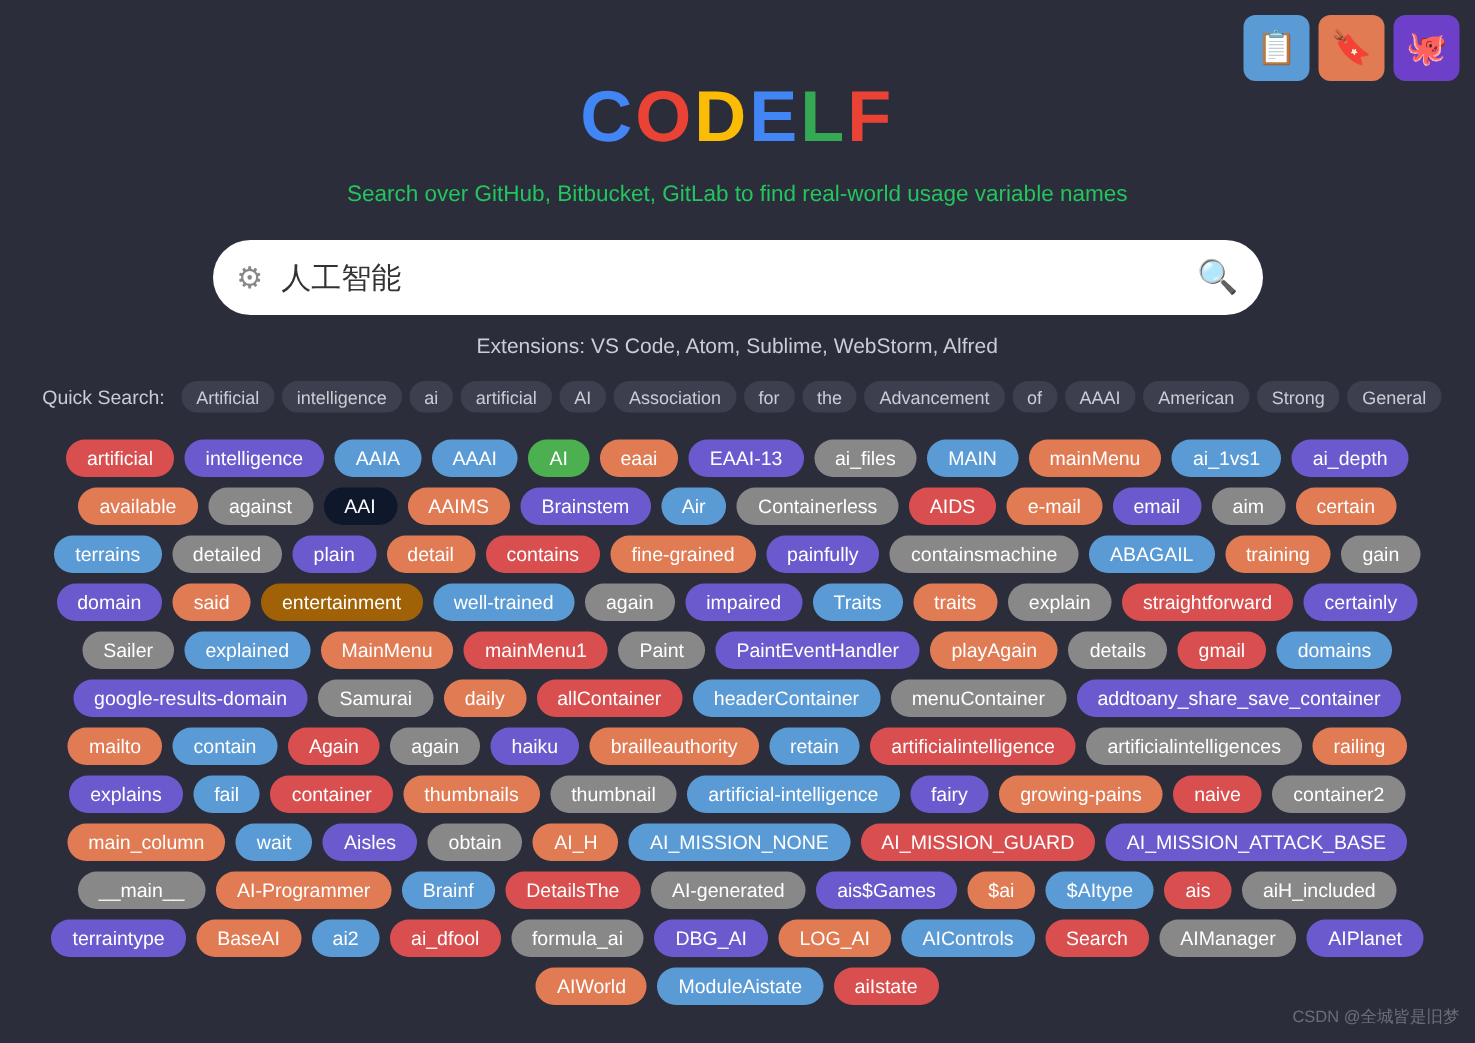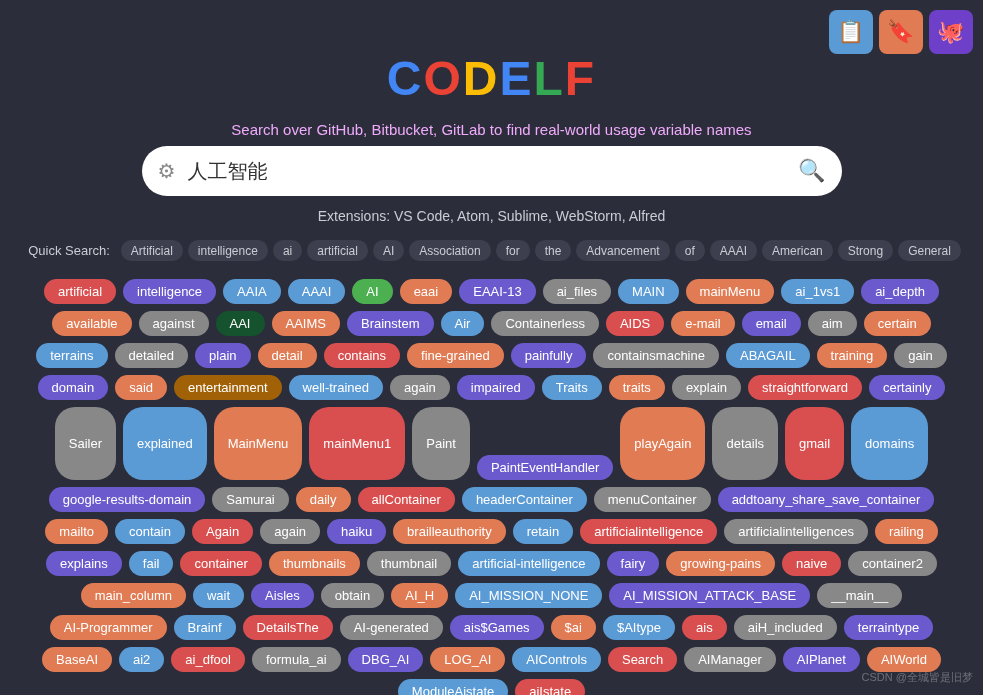--- a/index.html
+++ b/index.html
@@ -50,23 +50,23 @@
     .logo-c { color: #4285F4; }
     .logo-o { color: #EA4335; }
     .logo-d { color: #FBBC05; }
     .logo-e { color: #4285F4; }
     .logo-l { color: #34A853; }
     .logo-f { color: #EA4335; }
 
     
     .subtitle {
       text-align: center;
-      color: #f0abfc;
+      color: #22c55e;
       font-size: 15px;
-      margin-bottom: 8px;
+      margin-bottom: 22px;
     }
 
     
     .search-container {
       display: flex;
       justify-content: center;
       margin-bottom: 12px;
     }
     .search-box {
       display: flex;
@@ -217,21 +217,21 @@
     <button class="tag" style="background-color: rgb(76, 175, 80);">AI</button>
     <button class="tag" style="background-color: rgb(224, 123, 84);">eaai</button>
     <button class="tag" style="background-color: rgb(106, 90, 205);">EAAI-13</button>
     <button class="tag" style="background-color: rgb(136, 136, 136);">ai_files</button>
     <button class="tag" style="background-color: rgb(91, 155, 213);">MAIN</button>
     <button class="tag" style="background-color: rgb(224, 123, 84);">mainMenu</button>
     <button class="tag" style="background-color: rgb(91, 155, 213);">ai_1vs1</button>
     <button class="tag" style="background-color: rgb(106, 90, 205);">ai_depth</button>
     <button class="tag" style="background-color: rgb(224, 123, 84);">available</button>
     <button class="tag" style="background-color: rgb(136, 136, 136);">against</button>
-    <button class="tag" style="background-color: #14532d;">AAI</button>
+    <button class="tag" style="background-color: #0f172a;">AAI</button>
     <button class="tag" style="background-color: rgb(224, 123, 84);">AAIMS</button>
     <button class="tag" style="background-color: rgb(106, 90, 205);">Brainstem</button>
     <button class="tag" style="background-color: rgb(91, 155, 213);">Air</button>
     <button class="tag" style="background-color: rgb(136, 136, 136);">Containerless</button>
     <button class="tag" style="background-color: rgb(217, 79, 79);">AIDS</button>
     <button class="tag" style="background-color: rgb(224, 123, 84);">e-mail</button>
     <button class="tag" style="background-color: rgb(106, 90, 205);">email</button>
     <button class="tag" style="background-color: rgb(136, 136, 136);">aim</button>
     <button class="tag" style="background-color: rgb(224, 123, 84);">certain</button>
     <button class="tag" style="background-color: rgb(91, 155, 213);">terrains</button>
@@ -254,21 +254,21 @@
     <button class="tag" style="background-color: rgb(91, 155, 213);">Traits</button>
     <button class="tag" style="background-color: rgb(224, 123, 84);">traits</button>
     <button class="tag" style="background-color: rgb(136, 136, 136);">explain</button>
     <button class="tag" style="background-color: rgb(217, 79, 79);">straightforward</button>
     <button class="tag" style="background-color: rgb(106, 90, 205);">certainly</button>
     <button class="tag" style="background-color: rgb(136, 136, 136);">Sailer</button>
     <button class="tag" style="background-color: rgb(91, 155, 213);">explained</button>
     <button class="tag" style="background-color: rgb(224, 123, 84);">MainMenu</button>
     <button class="tag" style="background-color: rgb(217, 79, 79);">mainMenu1</button>
     <button class="tag" style="background-color: rgb(136, 136, 136);">Paint</button>
-    <button class="tag" style="background-color: rgb(106, 90, 205); margin-top: 48px;">PaintEventHandler</button>
+    <button class="tag" style="background-color: rgb(106, 90, 205);">PaintEventHandler</button>
     <button class="tag" style="background-color: rgb(224, 123, 84);">playAgain</button>
     <button class="tag" style="background-color: rgb(136, 136, 136);">details</button>
     <button class="tag" style="background-color: rgb(217, 79, 79);">gmail</button>
     <button class="tag" style="background-color: rgb(91, 155, 213);">domains</button>
     <button class="tag" style="background-color: rgb(106, 90, 205);">google-results-domain</button>
     <button class="tag" style="background-color: rgb(136, 136, 136);">Samurai</button>
     <button class="tag" style="background-color: rgb(224, 123, 84);">daily</button>
     <button class="tag" style="background-color: rgb(217, 79, 79);">allContainer</button>
     <button class="tag" style="background-color: rgb(91, 155, 213);">headerContainer</button>
     <button class="tag" style="background-color: rgb(136, 136, 136);">menuContainer</button>
@@ -292,20 +292,21 @@
     <button class="tag" style="background-color: rgb(106, 90, 205);">fairy</button>
     <button class="tag" style="background-color: rgb(224, 123, 84);">growing-pains</button>
     <button class="tag" style="background-color: rgb(217, 79, 79);">naive</button>
     <button class="tag" style="background-color: rgb(136, 136, 136);">container2</button>
     <button class="tag" style="background-color: rgb(224, 123, 84);">main_column</button>
     <button class="tag" style="background-color: rgb(91, 155, 213);">wait</button>
     <button class="tag" style="background-color: rgb(106, 90, 205);">Aisles</button>
     <button class="tag" style="background-color: rgb(136, 136, 136);">obtain</button>
     <button class="tag" style="background-color: rgb(224, 123, 84);">AI_H</button>
     <button class="tag" style="background-color: rgb(91, 155, 213);">AI_MISSION_NONE</button>
+    <button class="tag" style="background-color: rgb(217, 79, 79);">AI_MISSION_GUARD</button>
     <button class="tag" style="background-color: rgb(106, 90, 205);">AI_MISSION_ATTACK_BASE</button>
     <button class="tag" style="background-color: rgb(136, 136, 136);">__main__</button>
     <button class="tag" style="background-color: rgb(224, 123, 84);">AI-Programmer</button>
     <button class="tag" style="background-color: rgb(91, 155, 213);">Brainf</button>
     <button class="tag" style="background-color: rgb(217, 79, 79);">DetailsThe</button>
     <button class="tag" style="background-color: rgb(136, 136, 136);">AI-generated</button>
     <button class="tag" style="background-color: rgb(106, 90, 205);">ais$Games</button>
     <button class="tag" style="background-color: rgb(224, 123, 84);">$ai</button>
     <button class="tag" style="background-color: rgb(91, 155, 213);">$AItype</button>
     <button class="tag" style="background-color: rgb(217, 79, 79);">ais</button>

